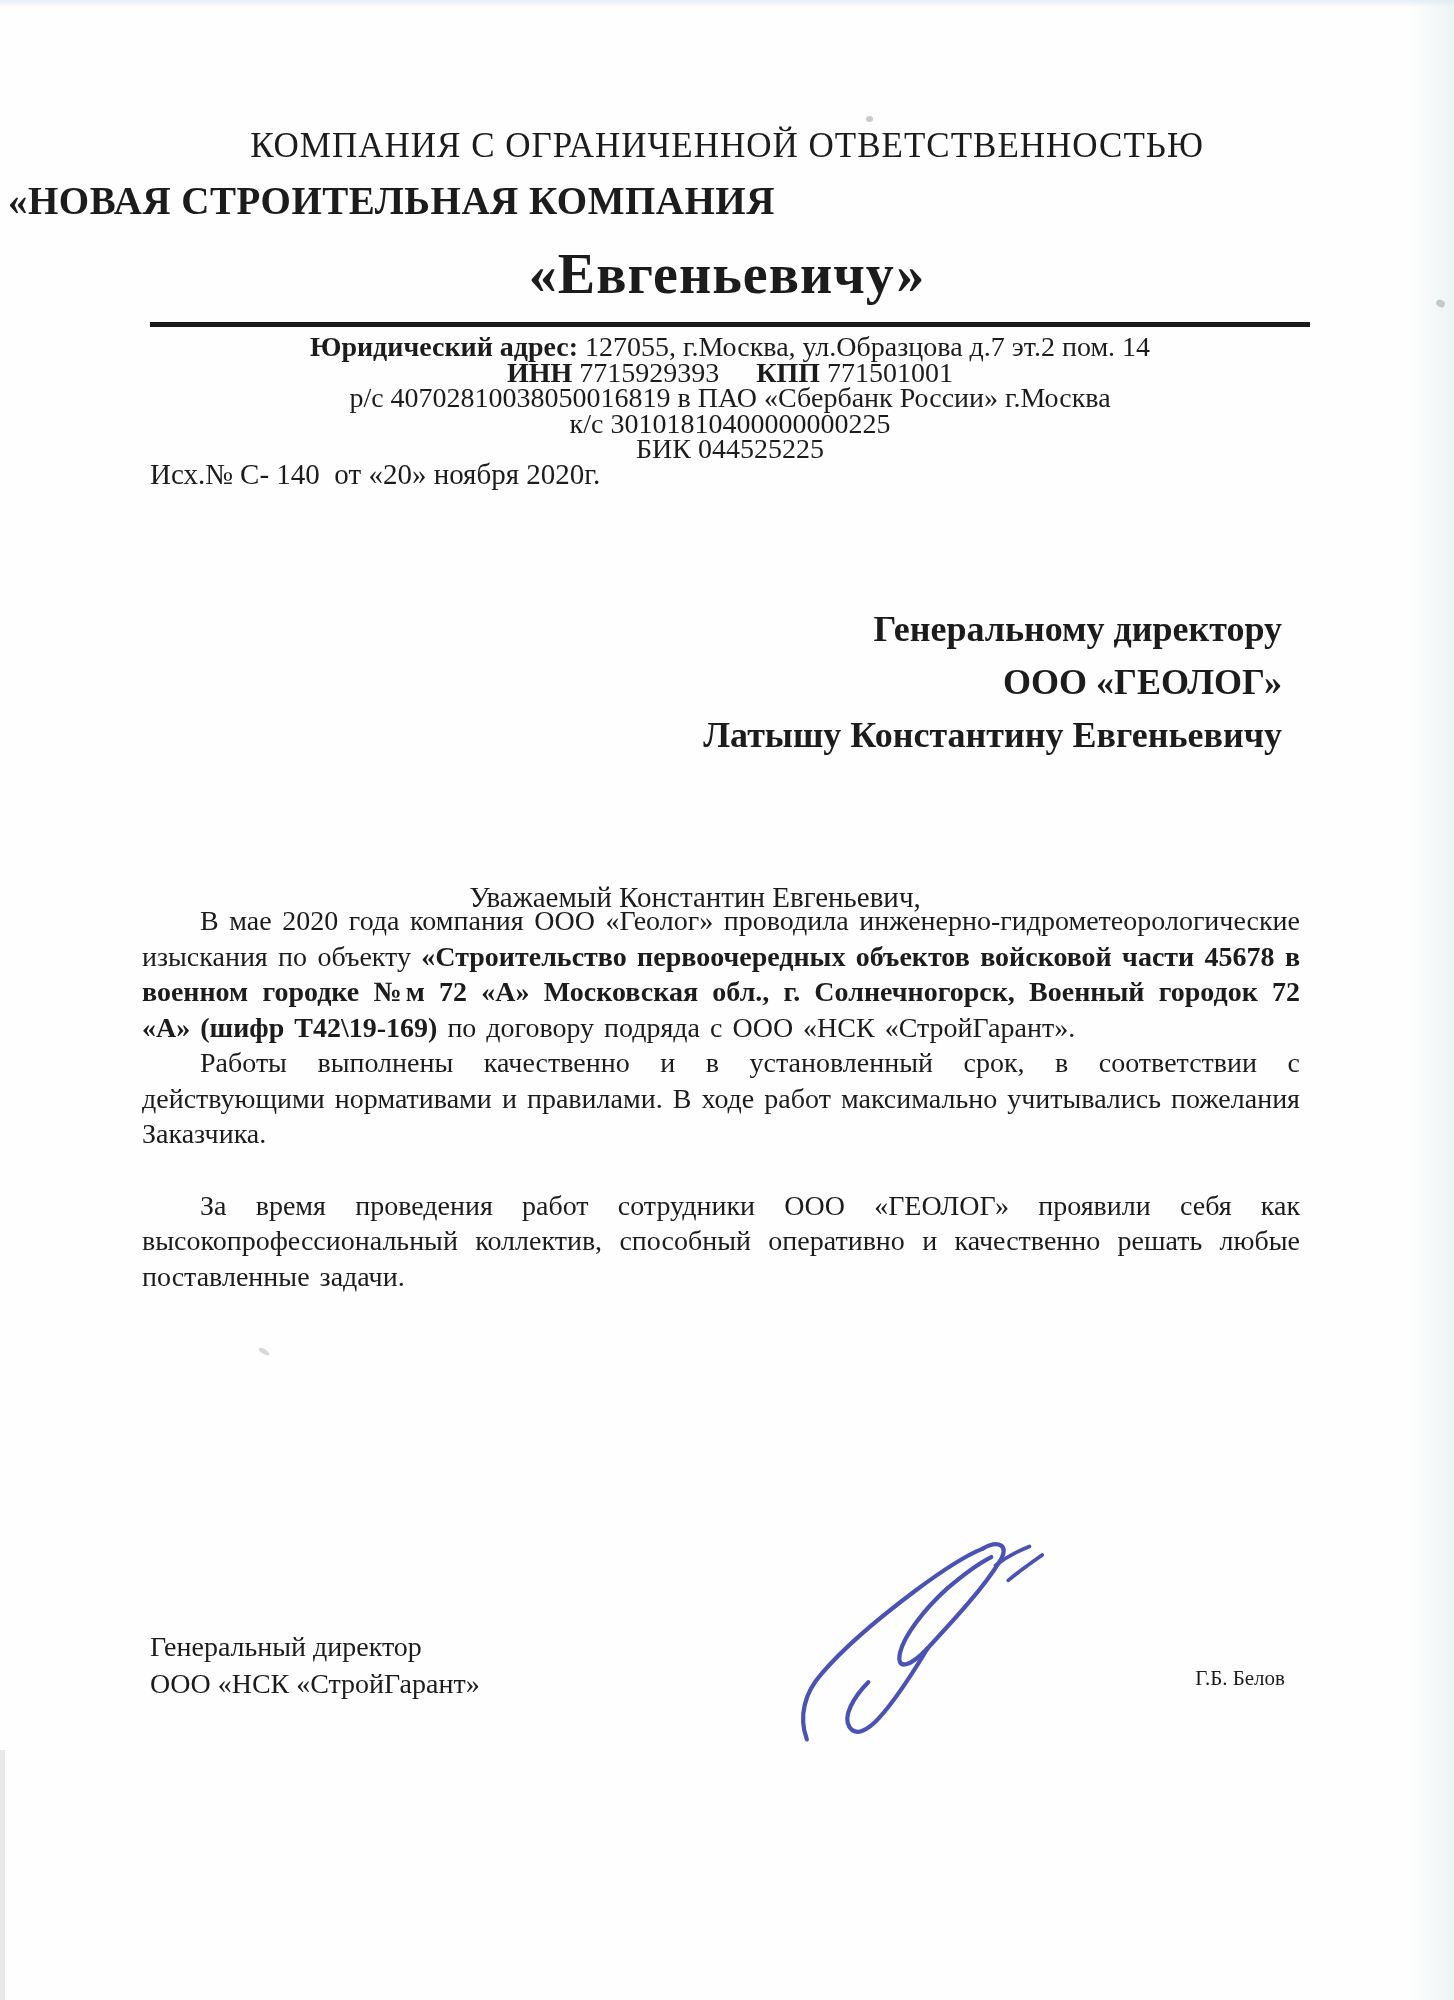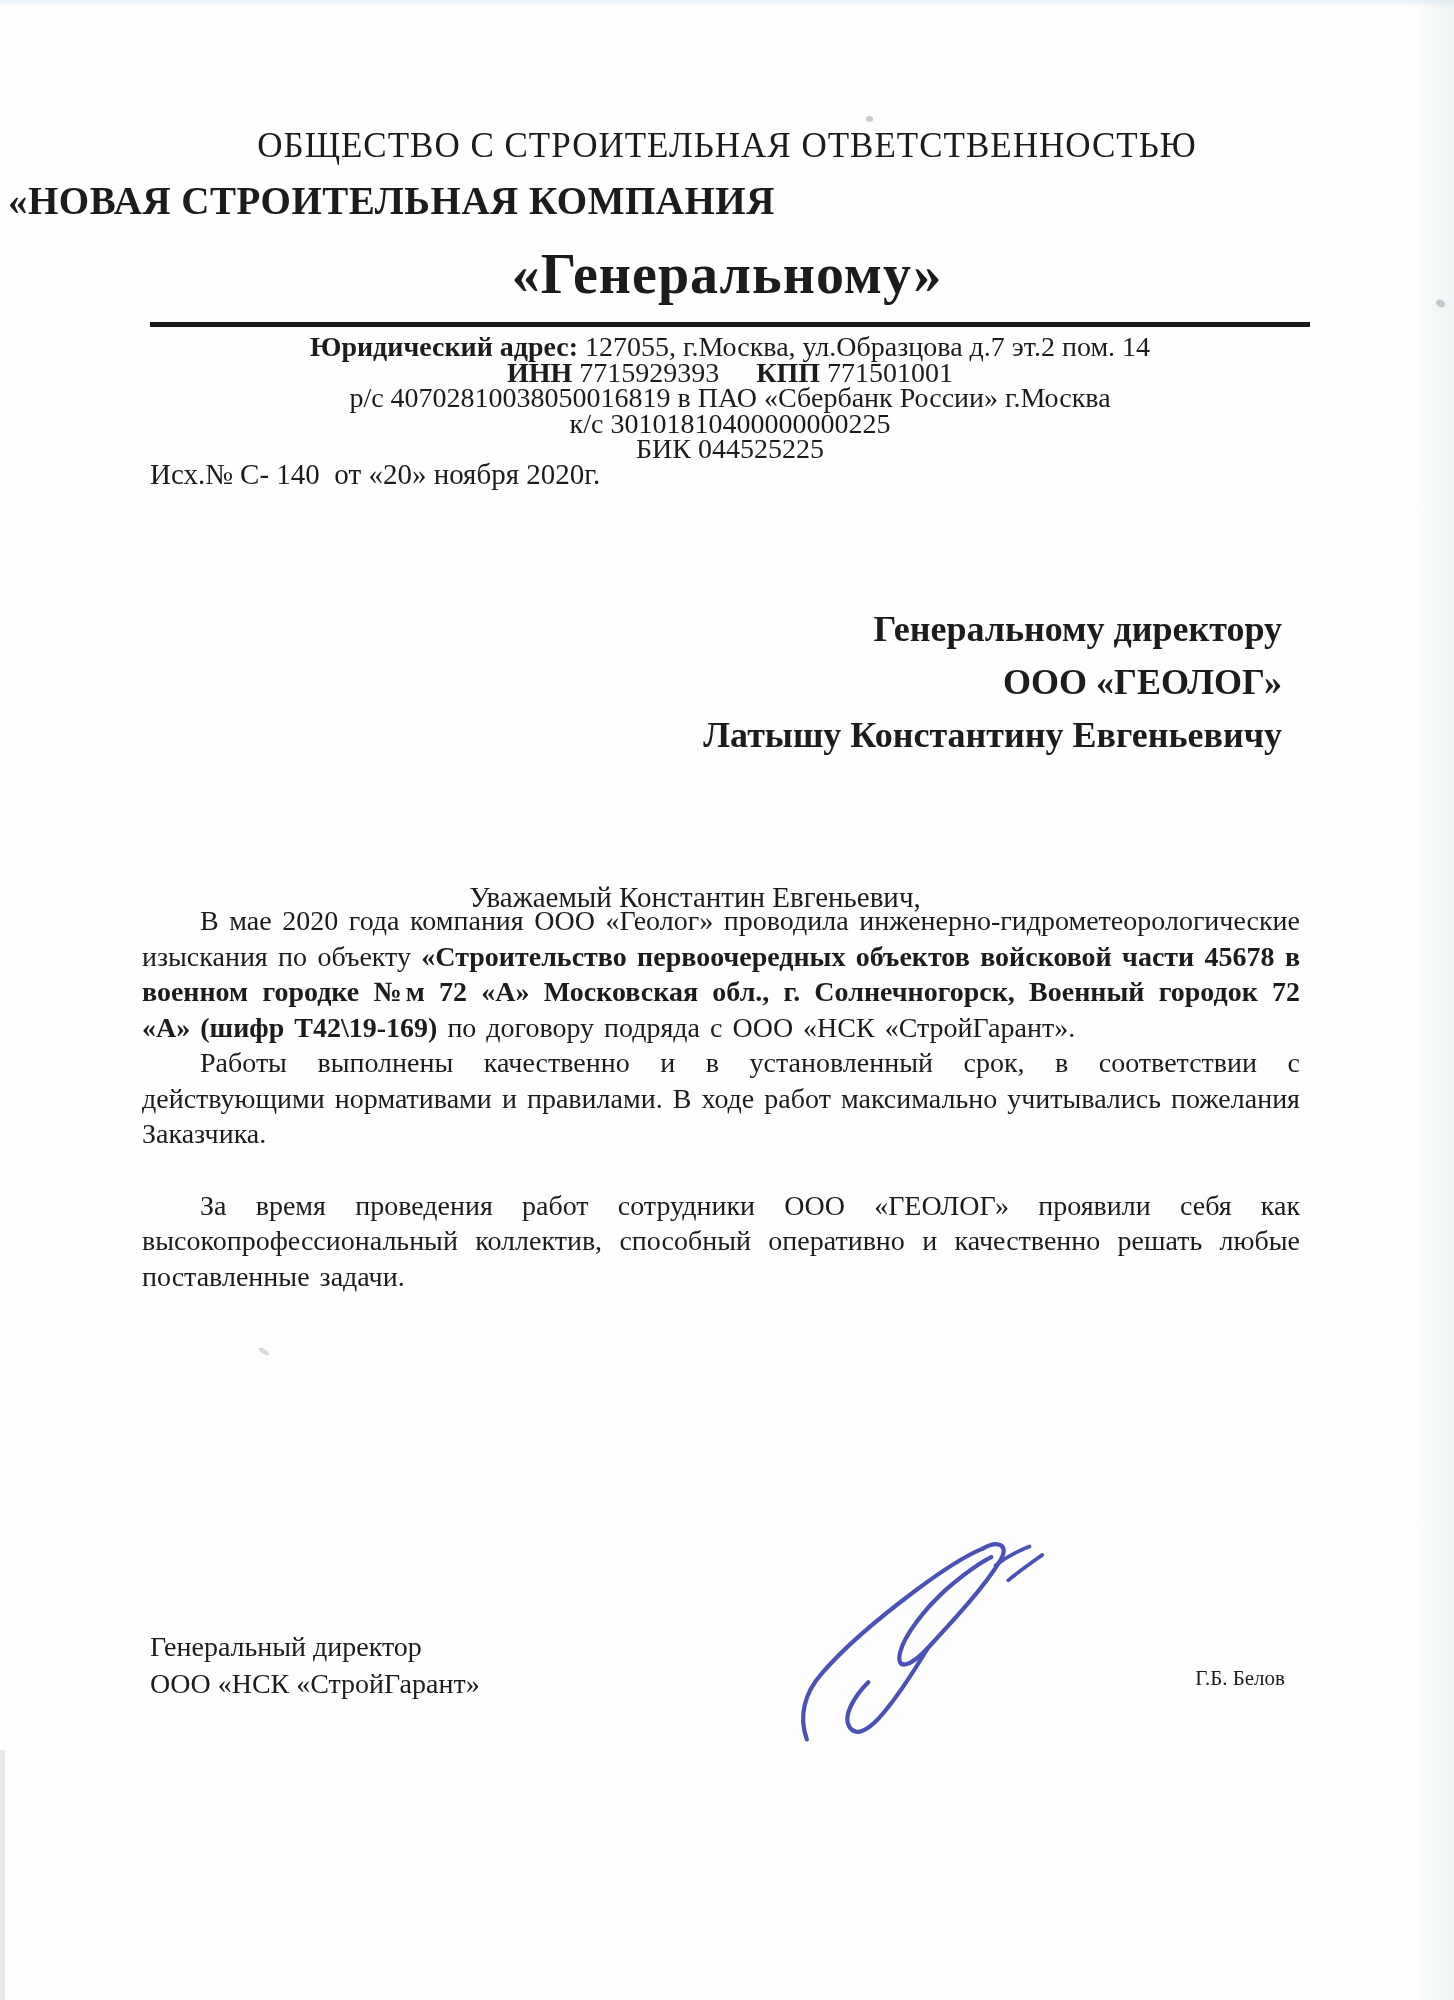--- a/index.html
+++ b/index.html
@@ -77,23 +77,23 @@
 <div class="page">
 
   <div class="scan-edge-top"></div>
   <div class="scan-edge-right"></div>
   <div class="scan-edge-left-bottom"></div>
   <div class="speck speck-1"></div>
   <div class="speck speck-2"></div>
   <div class="speck speck-3"></div>
 
   <header>
-    <div class="org-type">ОБЩЕСТВО С СТРОИТЕЛЬНАЯ ОТВЕТСТВЕННОСТЬЮ</div>
+    <div class="org-type">КОМПАНИЯ С ОГРАНИЧЕННОЙ ОТВЕТСТВЕННОСТЬЮ</div>
     <div class="org-name1">«НОВАЯ СТРОИТЕЛЬНАЯ КОМПАНИЯ</div>
-    <div class="org-name2">«Генеральному»</div>
+    <div class="org-name2">«Евгеньевичу»</div>
     <div class="head-rule"></div>
 
     <div class="requisites">
       <div>
         <span class="lbl">Юридический адрес:</span>
         <span>127055, г.Москва, ул.Образцова д.7 эт.2 пом. 14</span>
       </div>
       <div>
         <span class="lbl">ИНН</span>
         <span>7715929393</span>

